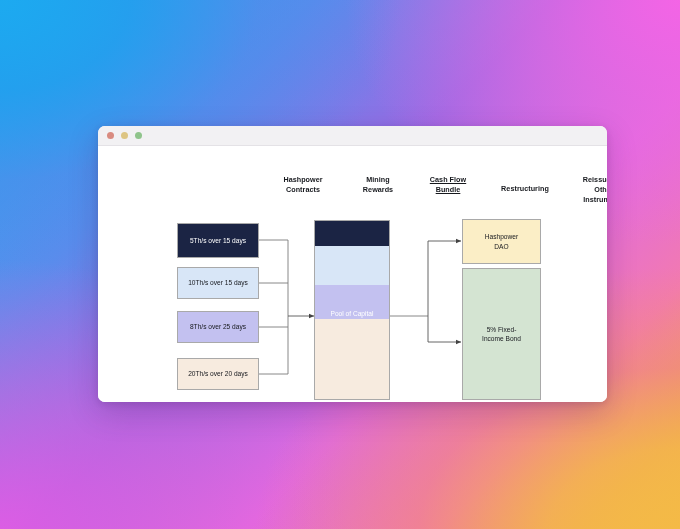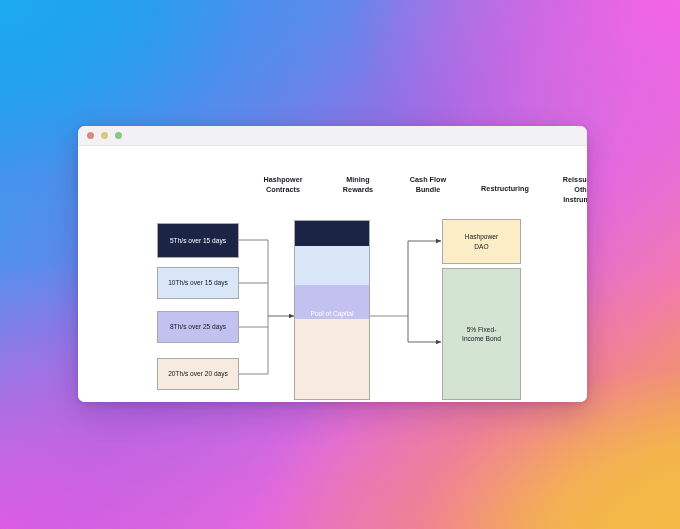--- a/index.html
+++ b/index.html
@@ -34,21 +34,21 @@
     background-image:
       repeating-linear-gradient(0deg, rgba(255,255,255,0.5) 0px, rgba(0,0,0,0.5) 1px, rgba(255,255,255,0.4) 2px),
       repeating-linear-gradient(90deg, rgba(255,255,255,0.35) 0px, rgba(0,0,0,0.35) 1px, rgba(255,255,255,0.3) 2px);
     mix-blend-mode: overlay;
     pointer-events: none;
   }
 
   
   #window {
     position: absolute;
-    left: 78px;
+    left: 98px;
     top: 126px;
     width: 509px;
     height: 276px;
     border-radius: 7px;
     overflow: hidden;
     background: #ffffff;
     box-shadow: 0 10px 30px rgba(60,20,80,0.22), 0 2px 7px rgba(60,20,80,0.14);
   }
   #titlebar {
     height: 20px;
@@ -145,21 +145,21 @@
   <div id="titlebar">
     <div class="dot dot-close"></div>
     <div class="dot dot-min"></div>
     <div class="dot dot-max"></div>
   </div>
 
   <div id="canvas">
 
     <div class="col-head" style="left:161px; top:29px; width:88px;">Hashpower<br>Contracts</div>
     <div class="col-head" style="left:250px; top:29px; width:60px;">Mining<br>Rewards</div>
-    <div class="col-head" style="left:316px; top:29px; width:68px;">Cash Flow<br>Bundle</div>
+    <div class="col-head" style="left:316px; top:29px; width:68px;text-decoration:underline;">Cash Flow<br>Bundle</div>
     <div class="col-head" style="left:386px; top:38px; width:82px;">Restructuring</div>
     <div class="col-head" style="left:467px; top:29px; width:78px;">Reissued as<br>Other<br>Instruments</div>
 
     <svg id="wires" viewBox="0 0 509 256">
       <defs>
         <marker id="arrow" markerWidth="6" markerHeight="6" refX="5.2" refY="3" orient="auto" markerUnits="userSpaceOnUse">
           <path d="M0,0.7 L5.4,3 L0,5.3 z" fill="#444"></path>
         </marker>
       </defs>
       <g fill="none" stroke="#7a7a7a" stroke-width="0.9">

